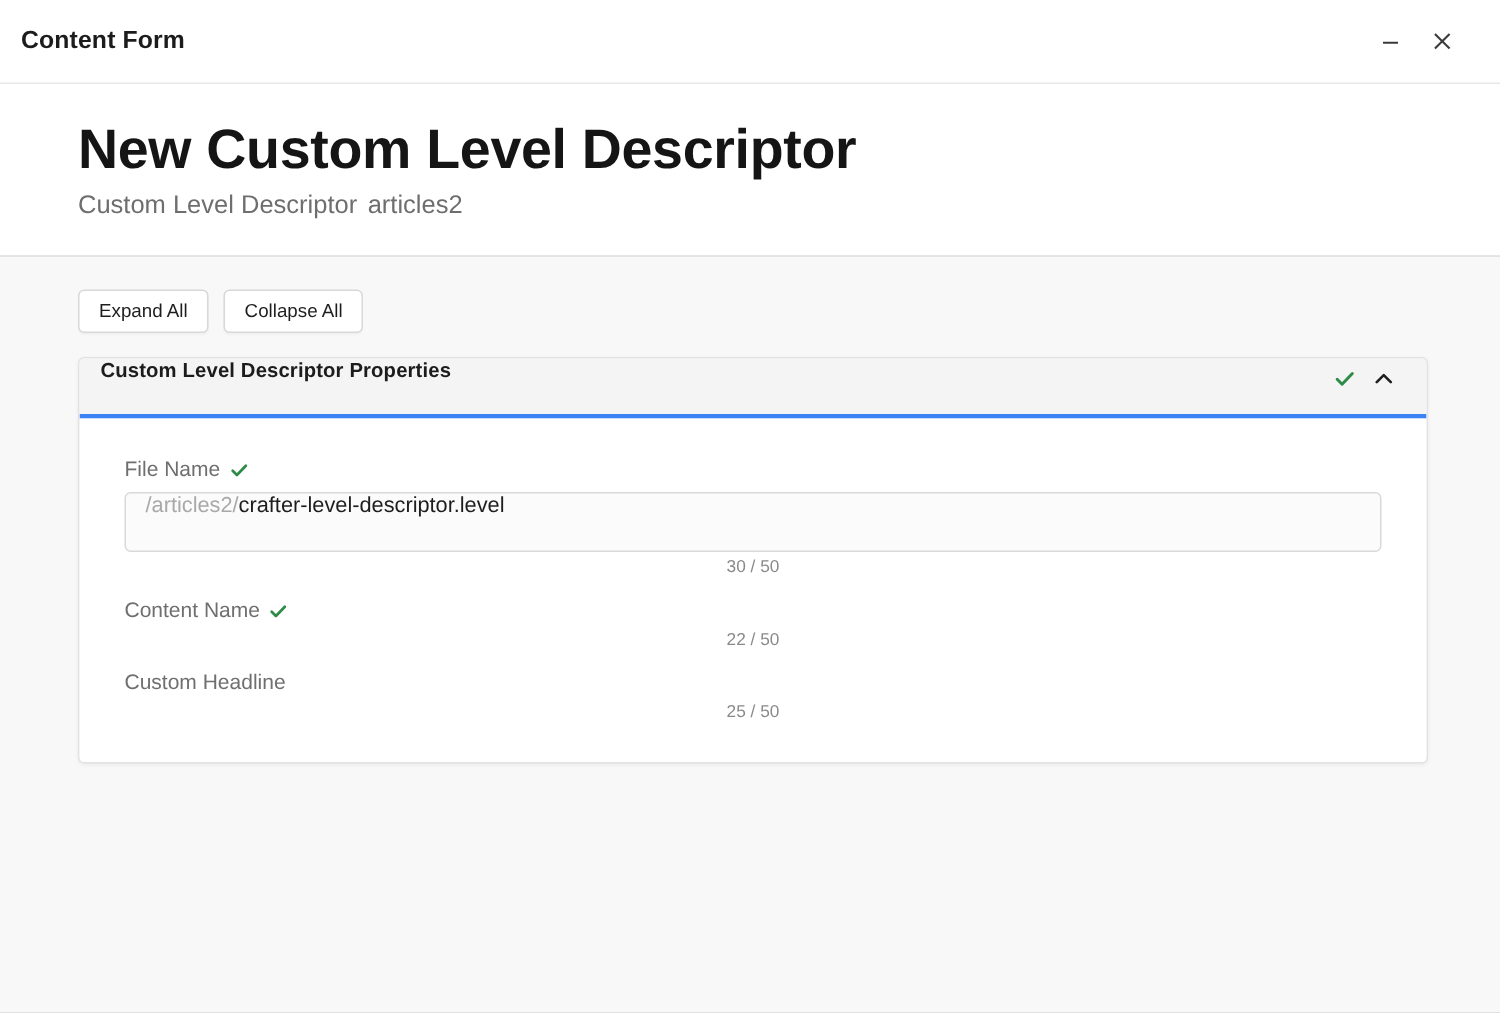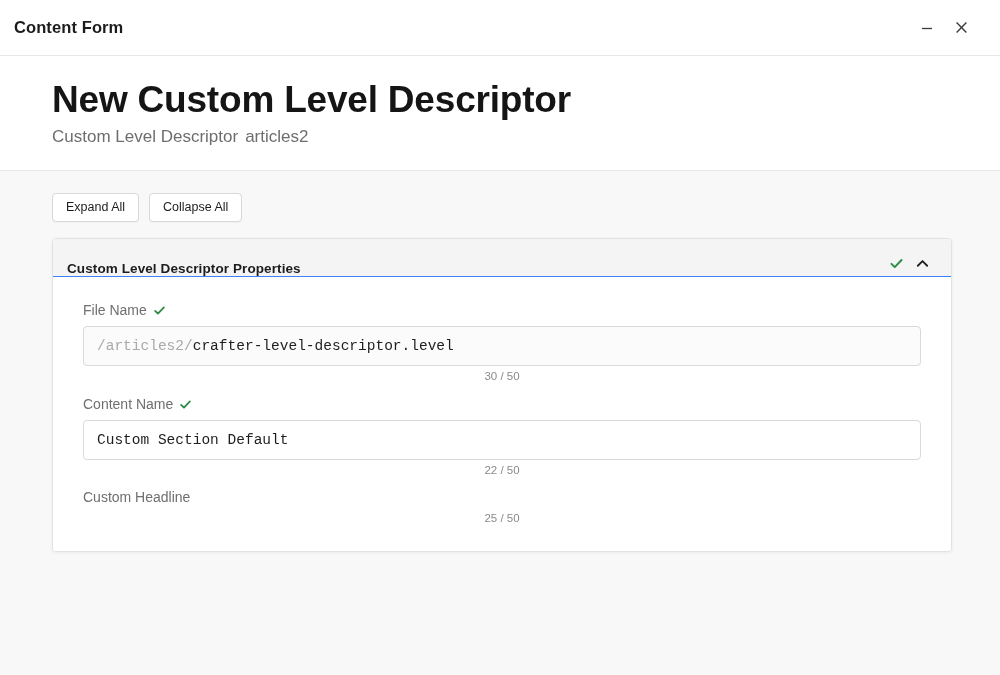--- a/index.html
+++ b/index.html
@@ -107,23 +107,23 @@
   .card {
     border: 1px solid #e2e2e2;
     border-radius: 4px;
     background: #ffffff;
     box-shadow: 0 1px 3px rgba(0,0,0,0.06);
     overflow: hidden;
   }
   .card-header {
     height: 37px;
     display: flex;
-    align-items: flex-end;
+    align-items: flex-start;
     background: #f4f4f4;
-    border-bottom: 1px solid #3b82f6;
+    border-bottom: 3px solid #3b82f6;
     padding: 0 16px 0 14px;
   }
   .card-header-title {
     font-size: 13.5px;
     font-weight: bold;
     color: #1c1c1c;
     letter-spacing: .1px;
   }
   .card-header-spacer { flex: 1 1 auto; }
   .hdr-icon {
@@ -140,46 +140,44 @@
   .card-body {
     background: #ffffff;
     padding: 26px 30px 26px 30px;
   }
 
   
   .field { margin-bottom: 14px; }
   .field:last-child { margin-bottom: 0; }
   .field-label {
     display: flex;
-    align-items: flex-start;
+    align-items: flex-end;
     gap: 6px;
     font-size: 14px;
     color: #6f6f6f;
     margin-bottom: 9px;
     line-height: 1;
   }
   .field-label .label-check {
     display: inline-flex;
     color: #2e8b47;
     position: relative;
     top: 1px;
   }
   .input-box {
     height: 40px;
     border: 1px solid #d9d9d9;
     border-radius: 4px;
     background: #ffffff;
     display: flex;
-    align-items: center;
     padding: 0 13px;
     box-sizing: border-box;
     font-size: 14.5px;
     color: #1e1e1e;
     cursor: text;
-    font-family: Liberation Mono, monospace;
   }
   .input-box.muted-bg { background: #fbfbfb; }
   .input-prefix { color: #a9a9a9; }
   .input-value { color: #1e1e1e; }
   .char-counter {
     text-align: center;
     font-size: 11.5px;
     color: #8a8a8a;
     margin-top: 5px;
     line-height: 1;
@@ -262,23 +260,20 @@
 
           <div class="field">
             <div class="field-label">
               <span>Content Name</span>
               <span class="label-check">
                 <svg width="13" height="13" viewBox="0 0 16 16" fill="none" aria-hidden="true">
                   <path d="M2.6 8.4 L6.1 11.9 L13.4 4.3" stroke="currentColor" stroke-width="2.2" stroke-linecap="round" stroke-linejoin="round"></path>
                 </svg>
               </span>
             </div>
-            <div class="input-box">
-              <span class="input-value">Custom Section Default</span>
-            </div>
             <div class="char-counter">22 / 50</div>
           </div>
 
           <div class="field">
             <div class="field-label">
               <span>Custom Headline</span>
             </div>
             <div class="char-counter">25 / 50</div>
           </div>
 

